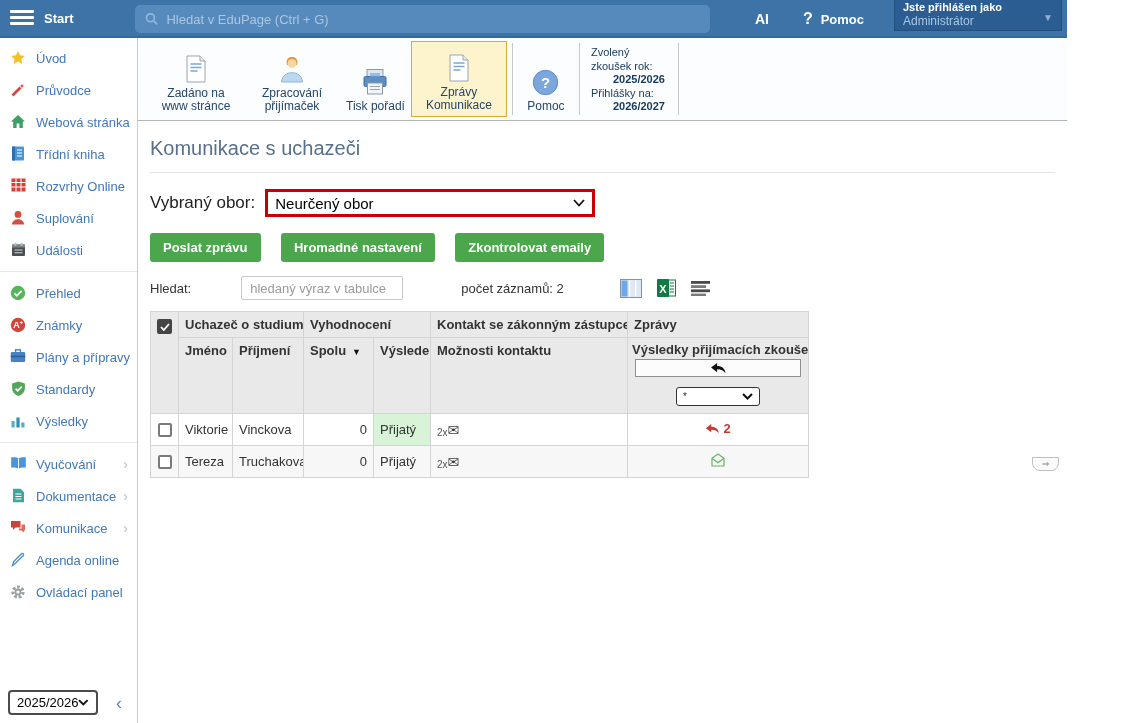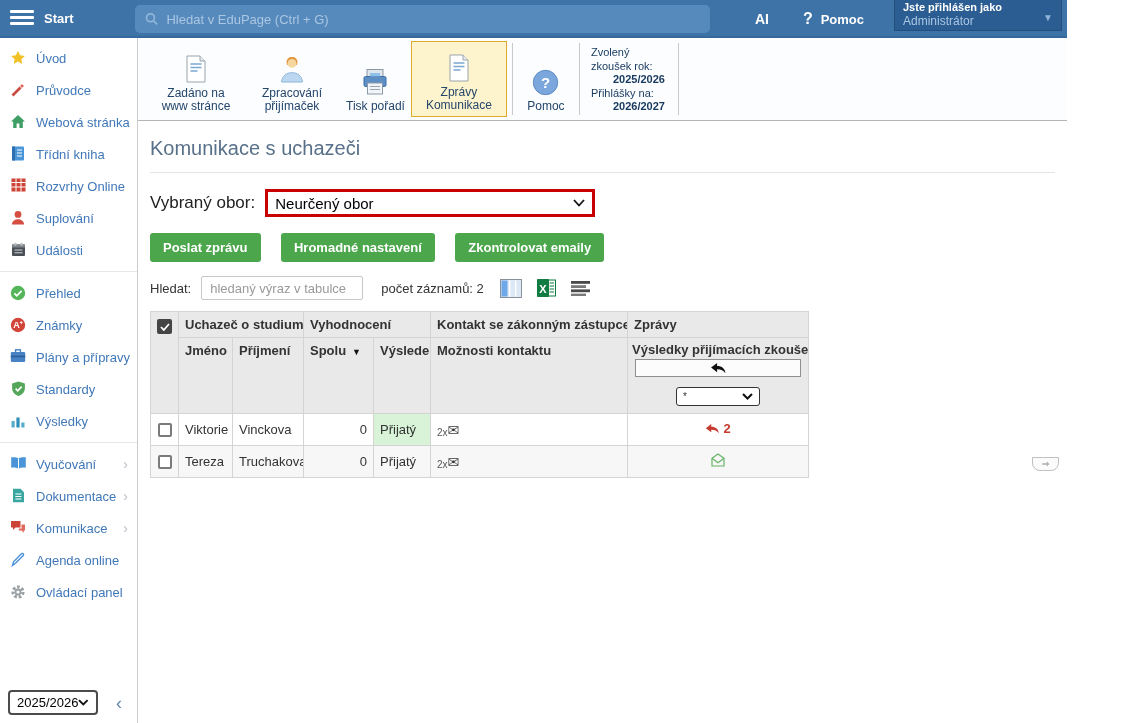--- a/index.html
+++ b/index.html
@@ -46,21 +46,21 @@
 
   
   .content { position:absolute; left:138px; top:121px; right:0; bottom:0; background:#fff; padding:14px 12px 0 12px; }
   .page-title { font-size:20px; font-weight:400; color:#587089; margin:2px 0 12px; }
   .title-rule { border:none; border-top:1px solid #e4e4e4; margin:0 0 16px; }
   .field-row { display:flex; align-items:center; margin-bottom:16px; }
   .field-label { font-size:17px; color:#222; margin-right:10px; }
   .select-red { width:330px; height:28px; border:3px solid #c90000; background:#fff; display:flex; align-items:center; justify-content:space-between; padding:8px 7px; font-size:15px; color:#000; cursor:pointer; }
   .actions-row { margin:0 0 14px; }
   .btn-green { display:inline-block; background:#4ca64c; color:#fff; font-weight:bold; font-size:13px; padding:7px 13px; border:none; border-radius:3px; margin-right:16px; cursor:pointer; font-family:inherit; }
-  .search-row { display:flex; align-items:center; font-size:13px; color:#333; margin-bottom:11px; }
+  .search-row { display:flex; align-items:center; font-size:13px; color:#333; margin-bottom:11px;gap:40px; }
   .search-row input { width:162px; height:24px; border:1px solid #c8c8c8; border-radius:2px; padding:0 8px; font-size:13px; margin-left:10px; font-family:inherit; color:#333; outline:none; }
   .search-row input::placeholder { color:#9a9a9a; }
   .records { margin-left:18px; }
   .view-icons { display:flex; align-items:center; margin-left:16px; gap:15px; }
   .view-icons > span { cursor:pointer; display:flex; }
 
   
   table.grid { border-collapse:collapse; table-layout:fixed; width:658px; font-size:13px; color:#333; }
   .grid th, .grid td { border:1px solid #d4d4d4; overflow:hidden; white-space:nowrap; }
   .grid thead th { background:#e9e9e9; font-weight:bold; text-align:left; padding:4px 6px; }

